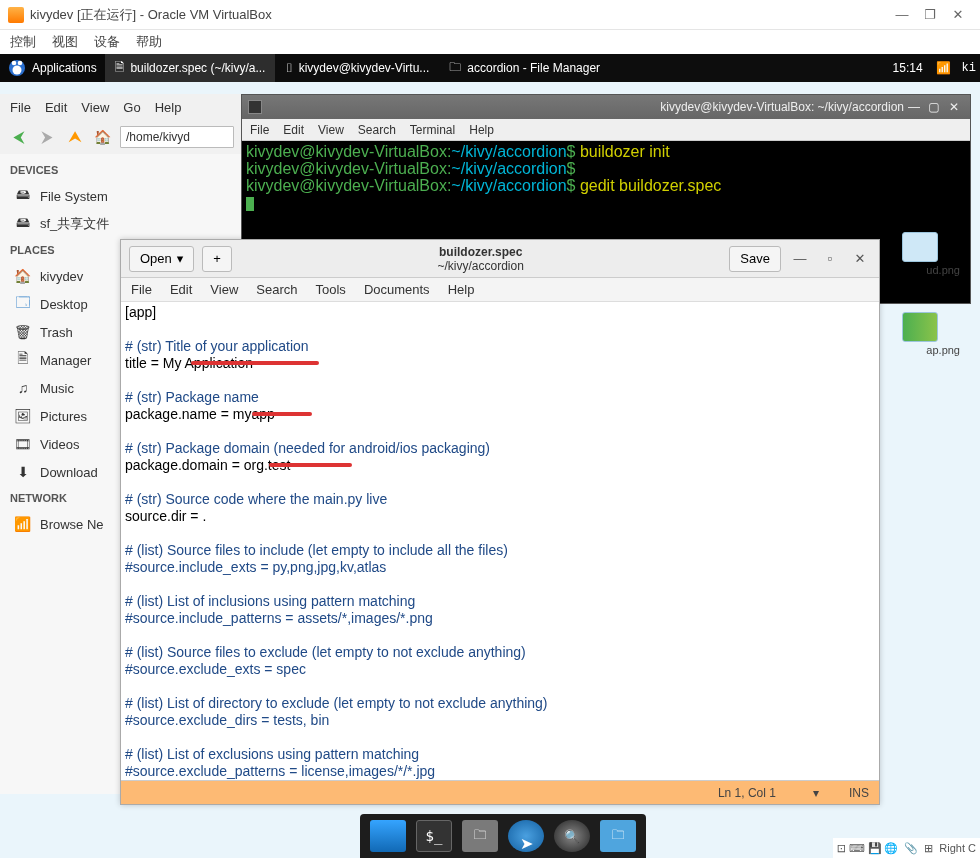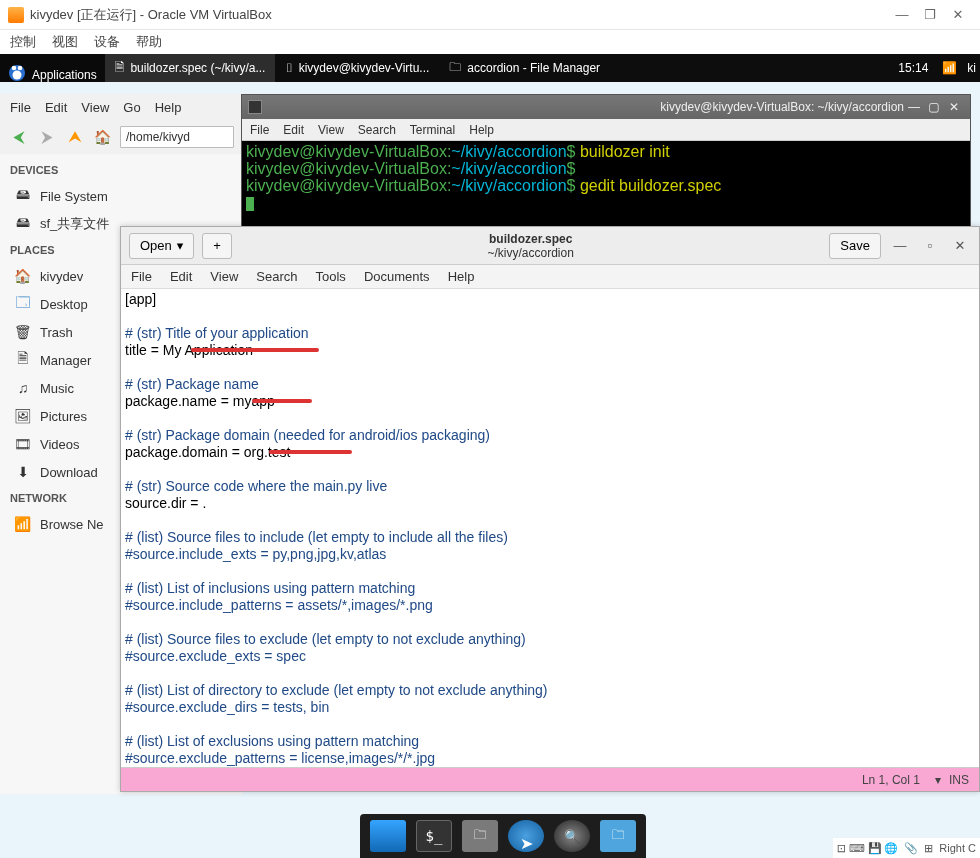--- a/index.html
+++ b/index.html
@@ -7,21 +7,21 @@
 
 
 .vbox-titlebar { height: 30px; background: #fff; display: flex; align-items: center; padding: 0 8px; border-bottom: 1px solid #e5e5e5; }
 .vbox-titlebar .vbox-logo { width: 16px; height: 16px; background: linear-gradient(#ffb347,#ff7a00); border-radius: 2px; margin-right: 6px; }
 .vbox-titlebar .lbl { flex: 1; color: #444; }
 .vbox-titlebar .btn { width: 28px; text-align: center; color: #666; cursor: pointer; }
 .vbox-menus { height: 24px; display: flex; align-items: center; gap: 16px; padding: 0 10px; color: #444; }
 
 
 .guest-panel { height: 28px; background: #0d0d0d; color: #fff; display: flex; align-items: center; font-size: 12px; }
-.guest-panel .apps { display: flex; align-items: flex-end; padding: 0 8px; gap: 6px; background: #0a0a0a; height: 100%; }
+.guest-panel .apps { display: flex; align-items: center; padding: 0 8px; gap: 6px; background: #0a0a0a; height: 100%; }
 .guest-panel .tab { height: 100%; display: flex; align-items: center; padding: 0 10px; gap: 6px; cursor: pointer; }
 .guest-panel .tab.active { background: #2d2d2d; }
 .guest-panel .spacer { flex: 1; }
 .guest-panel .clock { padding: 0 8px; }
 
 .desktop { position: relative; height: 776px; background: #eaf5fb; }
 
 
 .filemgr { position: absolute; left: 0; top: 12px; width: 242px; height: 700px; background: #f7f7f7; }
 .filemgr .menubar { height: 26px; display: flex; align-items: center; gap: 14px; padding: 0 10px; color: #333; background: #f1f1f1; }
@@ -48,33 +48,33 @@
 .terminal .g { color: #4caf50; }
 .terminal .y { color: #d0cf00; }
 .terminal .c { color: #00b5d6; }
 .terminal .cursor { display: inline-block; width: 8px; height: 14px; background: #4caf50; vertical-align: middle; }
 
 
 .deskfile { position: absolute; right: 20px; width: 80px; text-align: right; font-size: 11px; color: #444; }
 .deskfile .icon-img { width: 36px; height: 30px; margin: 0 auto 2px; background: #cfe8f7; border: 1px solid #9cc5dd; border-radius: 3px; }
 
 
-.gedit { position: absolute; left: 120px; top: 144px; width: 860px; height: 566px; background: #fff; border: 1px solid #aaa; box-shadow: 0 0 6px rgba(0,0,0,0.2); font-size: 13px; }
+.gedit { position: absolute; left: 120px; top: 157px; width: 760px; height: 566px; background: #fff; border: 1px solid #aaa; box-shadow: 0 0 6px rgba(0,0,0,0.2); font-size: 13px; }
 .gedit .toolbar { height: 38px; background: #ededed; border-bottom: 1px solid #ccc; display: flex; align-items: center; padding: 0 8px; gap: 8px; }
 .gedit .toolbar .btn { height: 26px; padding: 0 10px; background: #f5f5f5; border: 1px solid #bbb; border-radius: 3px; display: flex; align-items: center; gap: 5px; cursor: pointer; }
 .gedit .toolbar .titlewrap { flex: 1; text-align: center; color: #333; font-size: 12px; line-height: 14px; }
 .gedit .toolbar .titlewrap .bold { font-weight: bold; }
 .gedit .toolbar .wbtn { width: 22px; text-align: center; color: #555; cursor: pointer; }
 .gedit .menubar { height: 24px; background: #f4f4f4; border-bottom: 1px solid #ddd; display: flex; align-items: center; gap: 18px; padding: 0 10px; color: #333; }
 .gedit .content { height: 478px; overflow: hidden; position: relative; }
 .gedit pre { font-family: "DejaVu Sans Mono", monospace; font-size: 14px; line-height: 17px; padding: 2px 4px; white-space: pre; }
 .gedit pre .c-blue { color: #204a87; }
 .gedit pre .c-black { color: #000; }
 .gedit .under { position: absolute; height: 4px; background: #d33; border-radius: 2px; }
-.gedit .status { height: 24px; background: #f9a8d4; border-top: 1px solid #ccc; display: flex; align-items: center; padding: 0 10px; gap: 8px; color: #444; font-size: 12px; justify-content: flex-end; }
+.gedit .status { height: 24px; background: #fdba74; border-top: 1px solid #ccc; display: flex; align-items: center; padding: 0 10px; gap: 30px; color: #444; font-size: 12px; justify-content: flex-end; }
 .gedit .status .combo { padding: 0 6px; border: 1px solid transparent; }
 
 
 .dock { position: absolute; left: 360px; bottom: 0; height: 44px; background: #1d1d1d; border-radius: 4px 4px 0 0; display: flex; align-items: center; gap: 10px; padding: 0 10px; }
 .dock .ditem { width: 36px; height: 32px; border-radius: 3px; cursor: pointer; display: flex; align-items: center; justify-content: center; color: #fff; }
 .dock .d1 { background: linear-gradient(#35a4ff,#1169b5); }
 .dock .d2 { background: #333; border: 1px solid #666; font-family: monospace; font-size: 14px; }
 .dock .d3 { background: #7a7a7a; }
 .dock .d4 { background: radial-gradient(#4aa0e0,#1360a2); border-radius: 50%; position: relative; }
 .dock .d4 .cursor-arrow { position: absolute; top: 14px; left: 12px; color: #fff; font-size: 16px; }
@@ -120,21 +120,21 @@
     <span>⌷</span>
     <span>kivydev@kivydev-Virtu...</span>
   </div>
   <div class="tab">
     <span>🗀</span>
     <span>accordion - File Manager</span>
   </div>
   <div class="spacer"></div>
   <span class="clock">15:14</span>
   <span style="padding:0 6px;">📶</span>
-  <span style="padding:0 4px;">ki</span>
+  <span style="padding:0 4px;font-family:Liberation Mono, monospace;">ki</span>
 </div>
 
 <div class="desktop">
 
   <div class="filemgr">
     <div class="menubar">
       <span>File</span>
       <span>Edit</span>
       <span>View</span>
       <span>Go</span>

